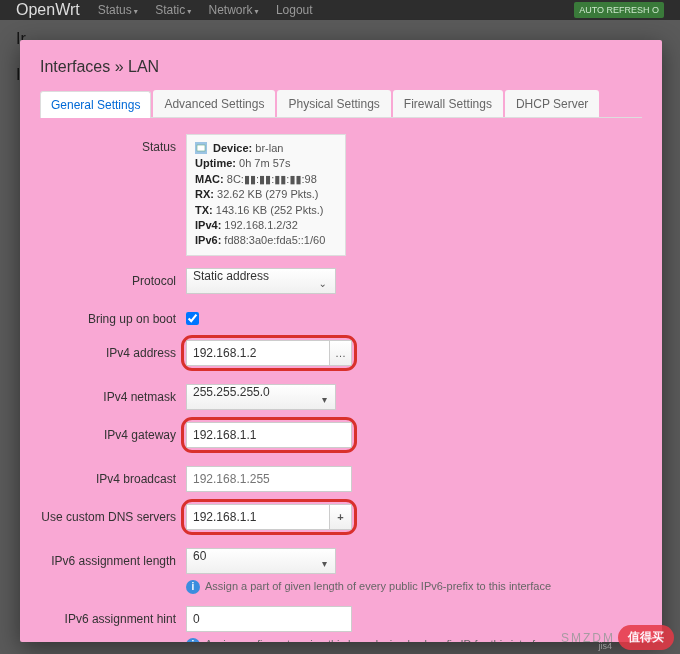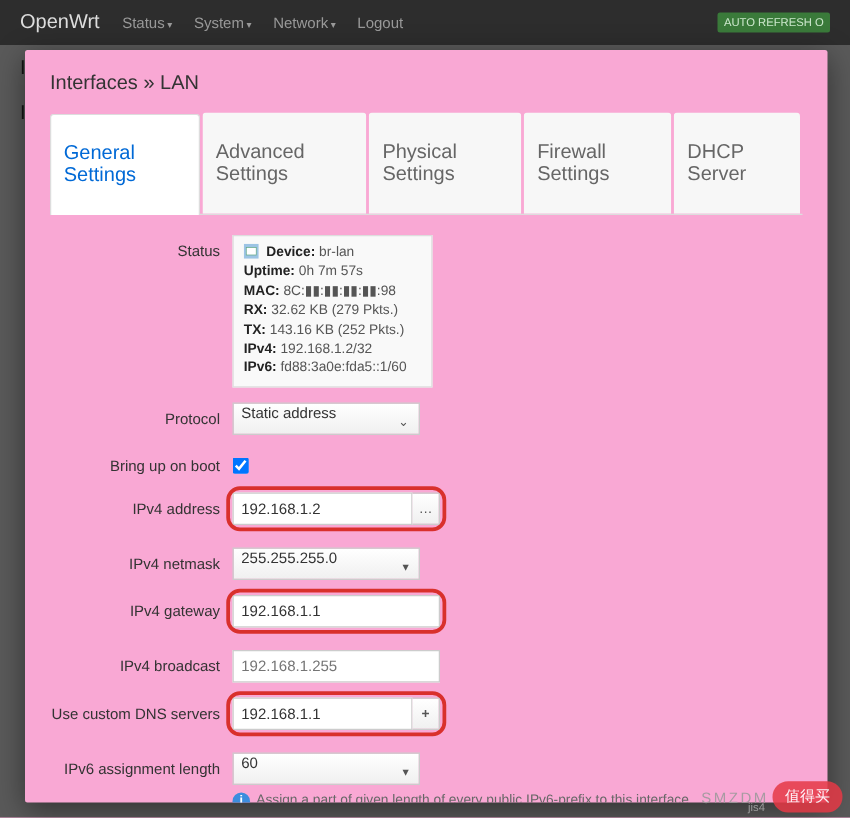--- a/index.html
+++ b/index.html
@@ -1,33 +1,33 @@
 <!DOCTYPE html>
 <html><head>
   <meta charset="utf-8">
   <style>
     * { box-sizing: border-box; margin: 0; padding: 0; }
     body { font-family: Arial, Helvetica, sans-serif; font-size: 12px; background: #5a5a5a; width: 680px; height: 654px; overflow: hidden; position: relative; }
     
     
-    .navbar { background: #2d2d2d; height: 36px; display: flex; align-items: center; padding: 0 16px; color: #999; }
+    .navbar { background: #2d2d2d; height: 20px; display: flex; align-items: center; padding: 0 16px; color: #999; }
     .brand { color: #ddd; font-size: 16px; margin-right: 18px; }
     .nav-links a { color: #999; margin-right: 14px; font-size: 12px; text-decoration: none; }
     .caret { font-size: 8px; margin-left: 2px; }
     .autorefresh { margin-left: auto; background: #3a7a3a; color: #cde8cd; font-size: 9px; padding: 3px 5px; border-radius: 2px; }
     
     .bg-dim { filter: brightness(0.6); padding: 10px 16px; color: #222; font-size: 16px; }
     
     
     .modal { position: absolute; top: 40px; left: 20px; right: 18px; bottom: 12px; background: #f9a8d4; border-radius: 2px; box-shadow: 0 6px 24px rgba(0,0,0,.45); padding: 18px 20px 14px 20px; overflow: hidden; }
     .modal h2 { font-size: 16px; font-weight: normal; color: #333; margin-bottom: 14px; }
     
     
     .tabs { display: flex; border-bottom: 1px solid #ddd; margin-bottom: 16px; }
-    .tab { padding: 22px 10px; font-size: 16px; color: #666; border: 1px solid transparent; border-bottom: none; cursor: pointer; background: #f7f7f7; margin-right: 2px; border-radius: 3px 3px 0 0; }
+    .tab { padding: 6px 10px; font-size: 12px; color: #666; border: 1px solid transparent; border-bottom: none; cursor: pointer; background: #f7f7f7; margin-right: 2px; border-radius: 3px 3px 0 0; }
     .tab.active { color: #0069d6; border-color: #ddd; background: #fff; position: relative; top: 1px; }
     
     
     .row { display: flex; align-items: flex-start; margin-bottom: 12px; font-size: 12px; }
     .row.tight { margin-bottom: 18px; }
     .lbl { width: 146px; text-align: right; padding-right: 10px; color: #333; padding-top: 6px; flex-shrink: 0; }
     .fld { flex: 1; min-width: 0; }
     
     .status-box { border: 1px solid #ddd; background: #f9f9f9; padding: 6px 8px; width: 160px; font-size: 11px; line-height: 1.4; color: #555; position: relative; }
     .status-box .dev-icon { display:inline-block; width:12px; height:12px; margin-right:3px; vertical-align:-2px; }
@@ -43,31 +43,31 @@
     
     .chk { margin-top: 6px; }
     .hl { position: relative; display: inline-block; }
     .hl::after { content:""; position:absolute; top:-5px; left:-5px; right:-5px; bottom:-5px; border: 3px solid #d9302c; border-radius: 11px; pointer-events:none; }
     
     .hint { display: flex; align-items: flex-start; gap: 5px; margin-top: 5px; color: #666; font-size: 11px; line-height: 1.4; }
     .hint-icon { width: 14px; height: 14px; border-radius: 50%; background: #3b8dde; color: #fff; font-size: 10px; font-weight: bold; display: inline-flex; align-items: center; justify-content: center; flex-shrink: 0; margin-top: 1px; }
     
     .watermark { position: absolute; right: 6px; bottom: 4px; display: flex; align-items: center; gap: 3px; opacity: .85; }
     .wm-txt { color: #999; font-size: 12px; letter-spacing: 2px; }
-    .wm-badge { background: #e63946; color: #fff; font-size: 12px; font-weight: normal; padding: 4px 10px; border-radius: 14px; text-align: center; }
+    .wm-badge { background: #e63946; color: #fff; font-size: 12px; font-weight: bold; padding: 4px 10px; border-radius: 14px; text-align: center; }
     .wm-sub { position:absolute; right:62px; bottom:-1px; color:#aaa; font-size:9px; }
   </style>
 </head>
 <body>
 
 <div class="navbar">
   <span class="brand">OpenWrt</span>
   <span class="nav-links">
     <a><span>Status</span><span class="caret">▾</span></a>
-    <a><span>System</span><span class="caret">▾</span></a>
+    <a><span>Static</span><span class="caret">▾</span></a>
     <a><span>Network</span><span class="caret">▾</span></a>
     <a>Logout</a>
   </span>
   <span class="autorefresh">AUTO REFRESH O</span>
 </div>
 <div class="bg-dim">Ir<br><br>I</div>
 
 <div class="modal">
   <h2>Interfaces » LAN</h2>
 

